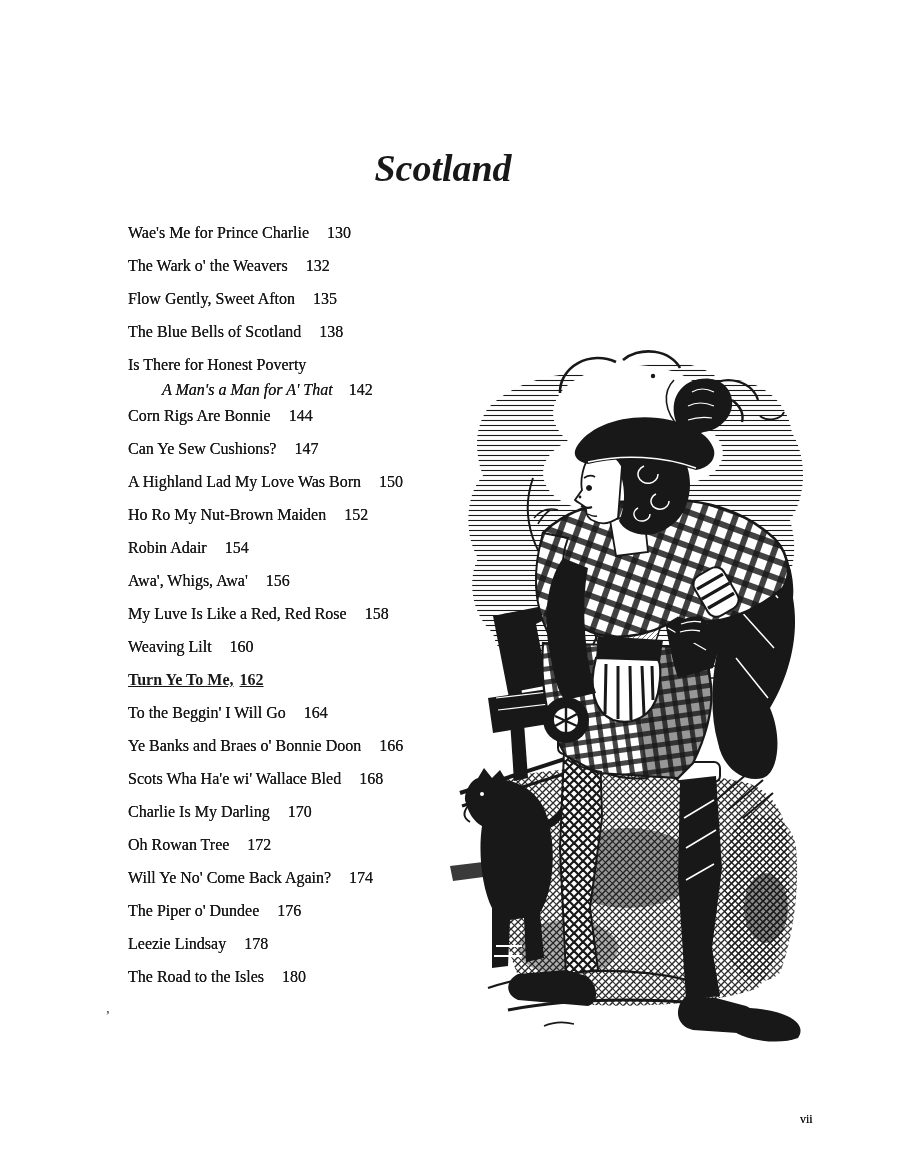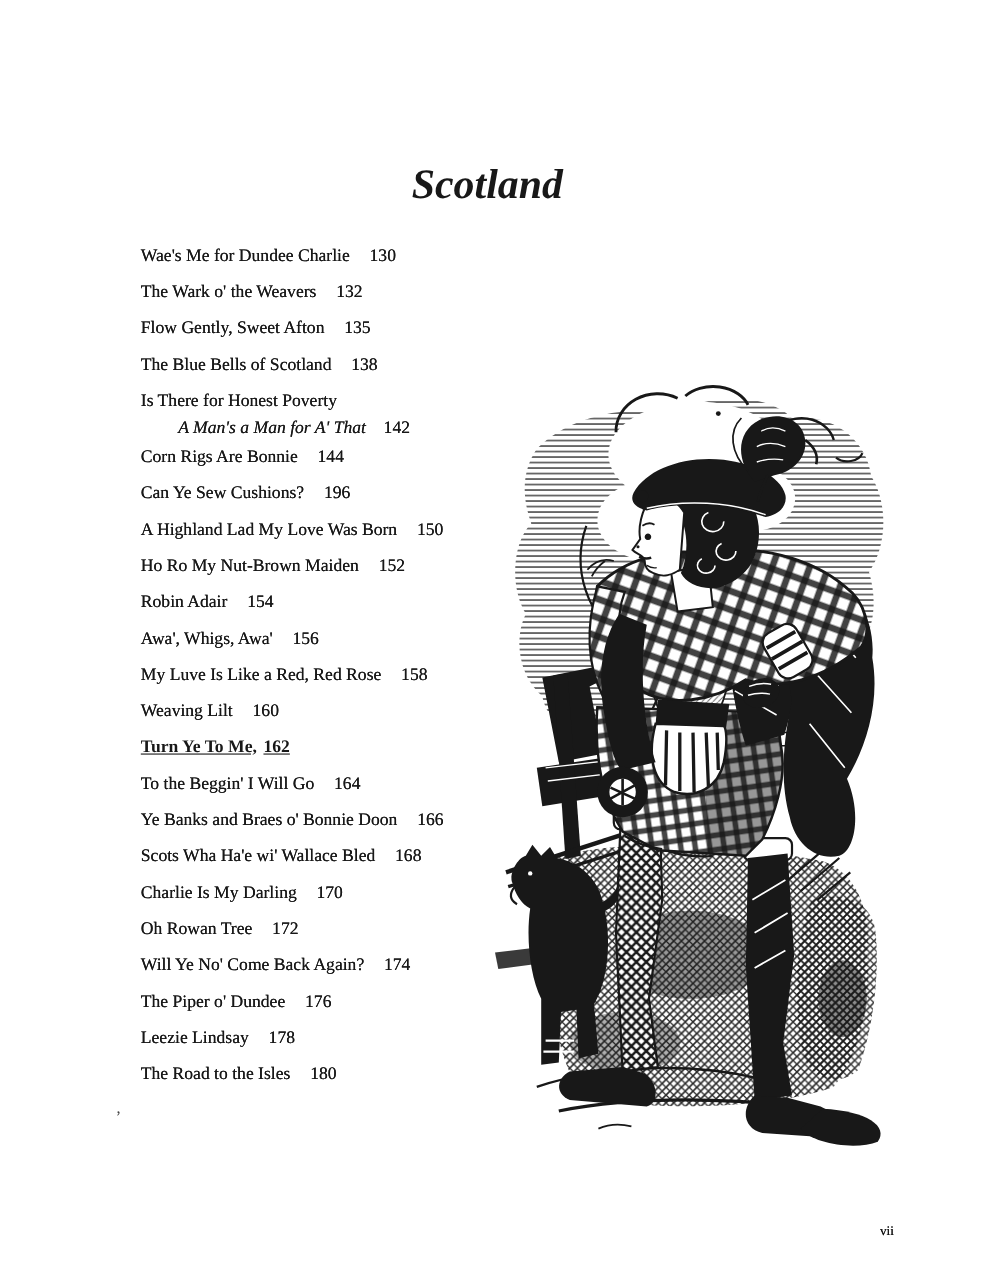--- a/index.html
+++ b/index.html
@@ -31,40 +31,40 @@
   .stray{position:absolute;left:106px;top:1000px;font-size:15px;color:#444;}
   .illo{position:absolute;left:448px;top:348px;}
 </style>
 </head>
 <body>
 
 <div class="section-title">Scotland</div>
 
 <div class="toc" id="toc-list">
     <div class="entry">
-      <div class="line"><span class="t">Wae's Me for Dundee Charlie</span><span class="p">130</span></div>
+      <div class="line"><span class="t">Wae's Me for Prince Charlie</span><span class="p">130</span></div>
     </div>
     <div class="entry">
       <div class="line"><span class="t">The Wark o' the Weavers</span><span class="p">132</span></div>
     </div>
     <div class="entry">
       <div class="line"><span class="t">Flow Gently, Sweet Afton</span><span class="p">135</span></div>
     </div>
     <div class="entry">
       <div class="line"><span class="t">The Blue Bells of Scotland</span><span class="p">138</span></div>
     </div>
     <div class="entry">
       <div class="line"><span class="t">Is There for Honest Poverty</span></div>
       <div class="sub"><span>A Man's a Man for A' That</span><span class="p">142</span></div>
     </div>
     <div class="entry">
       <div class="line"><span class="t">Corn Rigs Are Bonnie</span><span class="p">144</span></div>
     </div>
     <div class="entry">
-      <div class="line"><span class="t">Can Ye Sew Cushions?</span><span class="p">196</span></div>
+      <div class="line"><span class="t">Can Ye Sew Cushions?</span><span class="p">147</span></div>
     </div>
     <div class="entry">
       <div class="line"><span class="t">A Highland Lad My Love Was Born</span><span class="p">150</span></div>
     </div>
     <div class="entry">
       <div class="line"><span class="t">Ho Ro My Nut-Brown Maiden</span><span class="p">152</span></div>
     </div>
     <div class="entry">
       <div class="line"><span class="t">Robin Adair</span><span class="p">154</span></div>
     </div>

